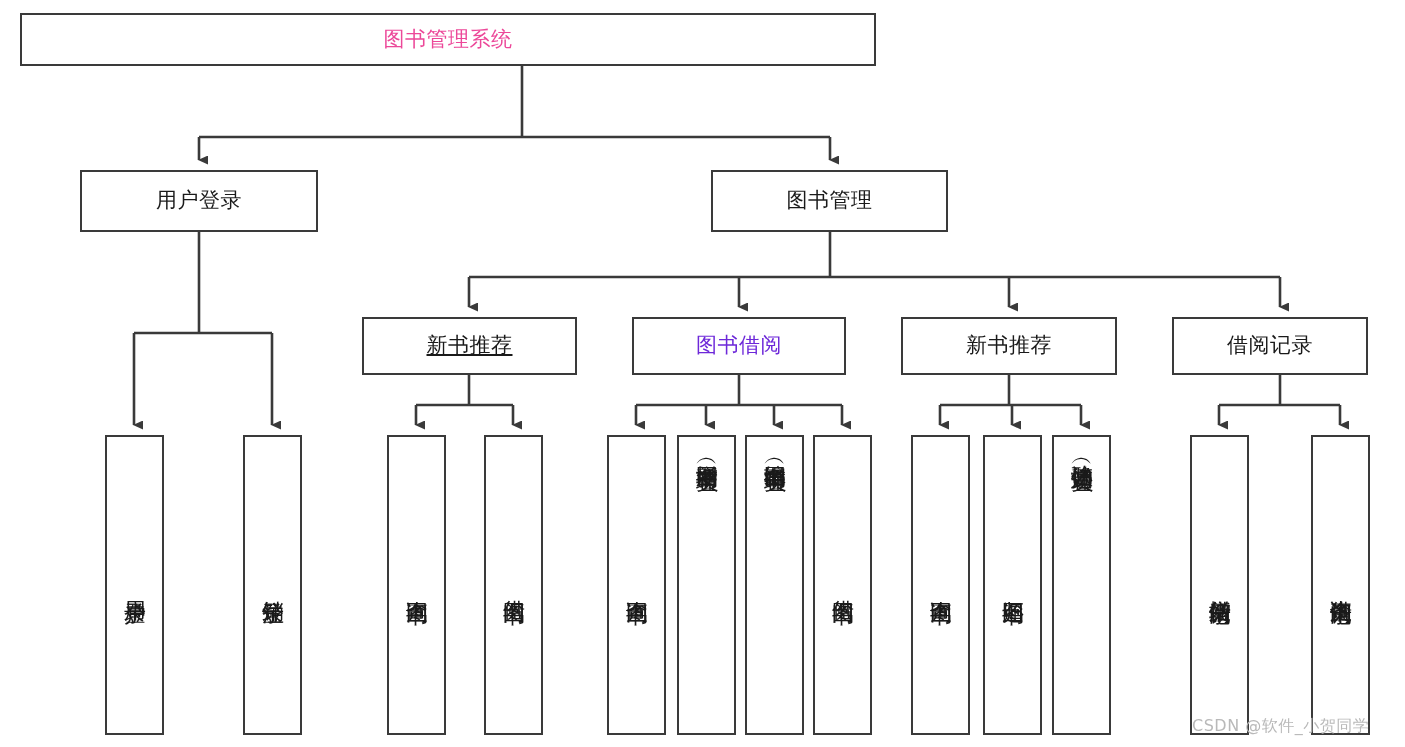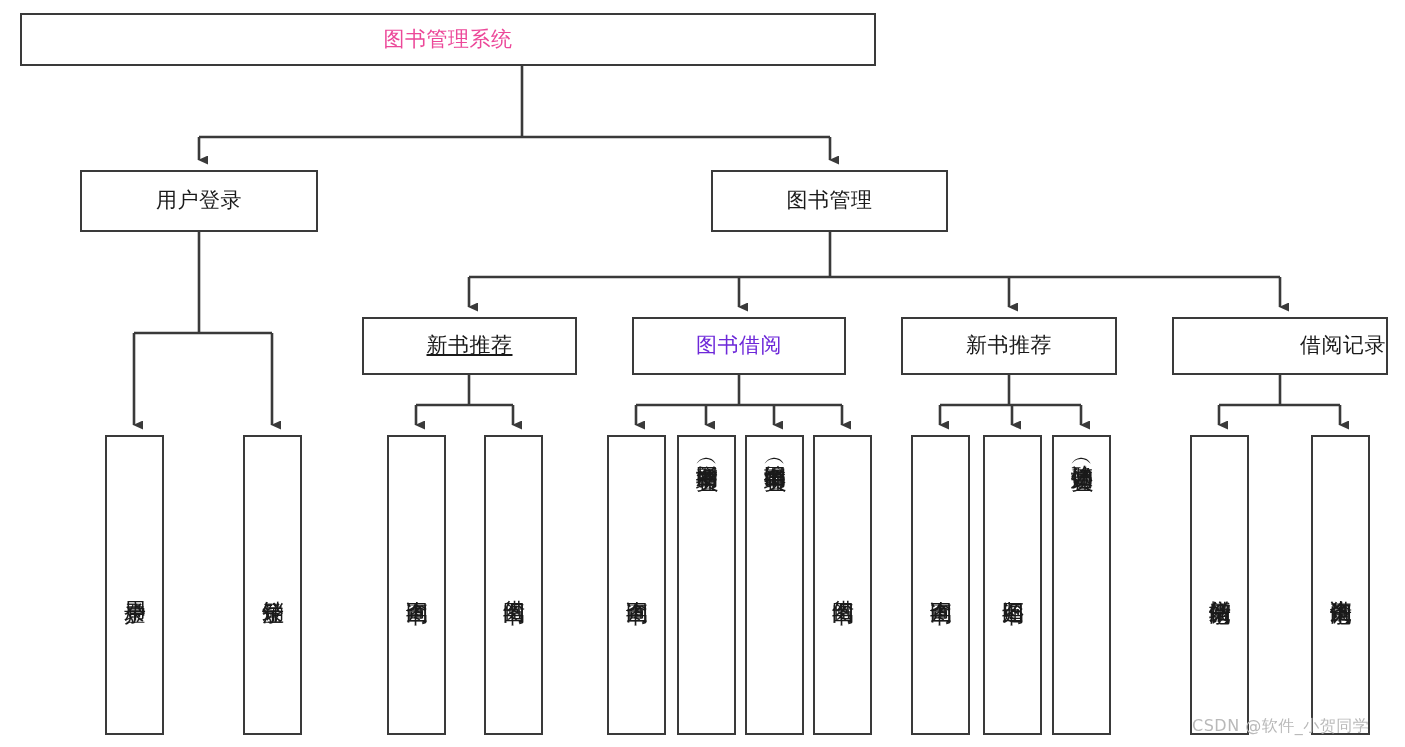--- a/index.html
+++ b/index.html
@@ -137,21 +137,21 @@
 
   <div class="node h" style="left: 362px; top: 317px; width: 215px; height: 58px; border-color: rgb(58, 58, 58); background: rgb(255, 255, 255); color: rgb(26, 26, 26); text-decoration: underline;">
     <span class="lbl">新书推荐</span>
   </div>
   <div class="node h" style="left: 632px; top: 317px; width: 214px; height: 58px; border-color: rgb(58, 58, 58); background: rgb(255, 255, 255); color: #6d28d9;">
     <span class="lbl">图书借阅</span>
   </div>
   <div class="node h" style="left: 901px; top: 317px; width: 216px; height: 58px; border-color: rgb(58, 58, 58); background: rgb(255, 255, 255); color: rgb(26, 26, 26);">
     <span class="lbl">新书推荐</span>
   </div>
-  <div class="node h" style="left: 1172px; top: 317px; width: 216px; height: 58px; border-color: rgb(58, 58, 58); background: rgb(255, 255, 255); color: rgb(26, 26, 26); justify-content: flex-end;">
+  <div class="node h" style="left: 1172px; top: 317px; width: 196px; height: 58px; border-color: rgb(58, 58, 58); background: rgb(255, 255, 255); color: rgb(26, 26, 26);">
     <span class="lbl">借阅记录</span>
   </div>
 
   <div class="node v mid" style="left: 105px; top: 435px; width: 59px; height: 300px; border-color: rgb(58, 58, 58); background: rgb(255, 255, 255); color: rgb(26, 26, 26);">
     <span class="lbl">用户登录</span>
   </div>
   <div class="node v mid" style="left: 243px; top: 435px; width: 59px; height: 300px; border-color: rgb(58, 58, 58); background: rgb(255, 255, 255); color: rgb(26, 26, 26);">
     <span class="lbl">注销登录</span>
   </div>
   <div class="node v mid" style="left: 387px; top: 435px; width: 59px; height: 300px; border-color: rgb(58, 58, 58); background: rgb(255, 255, 255); color: rgb(26, 26, 26);">

